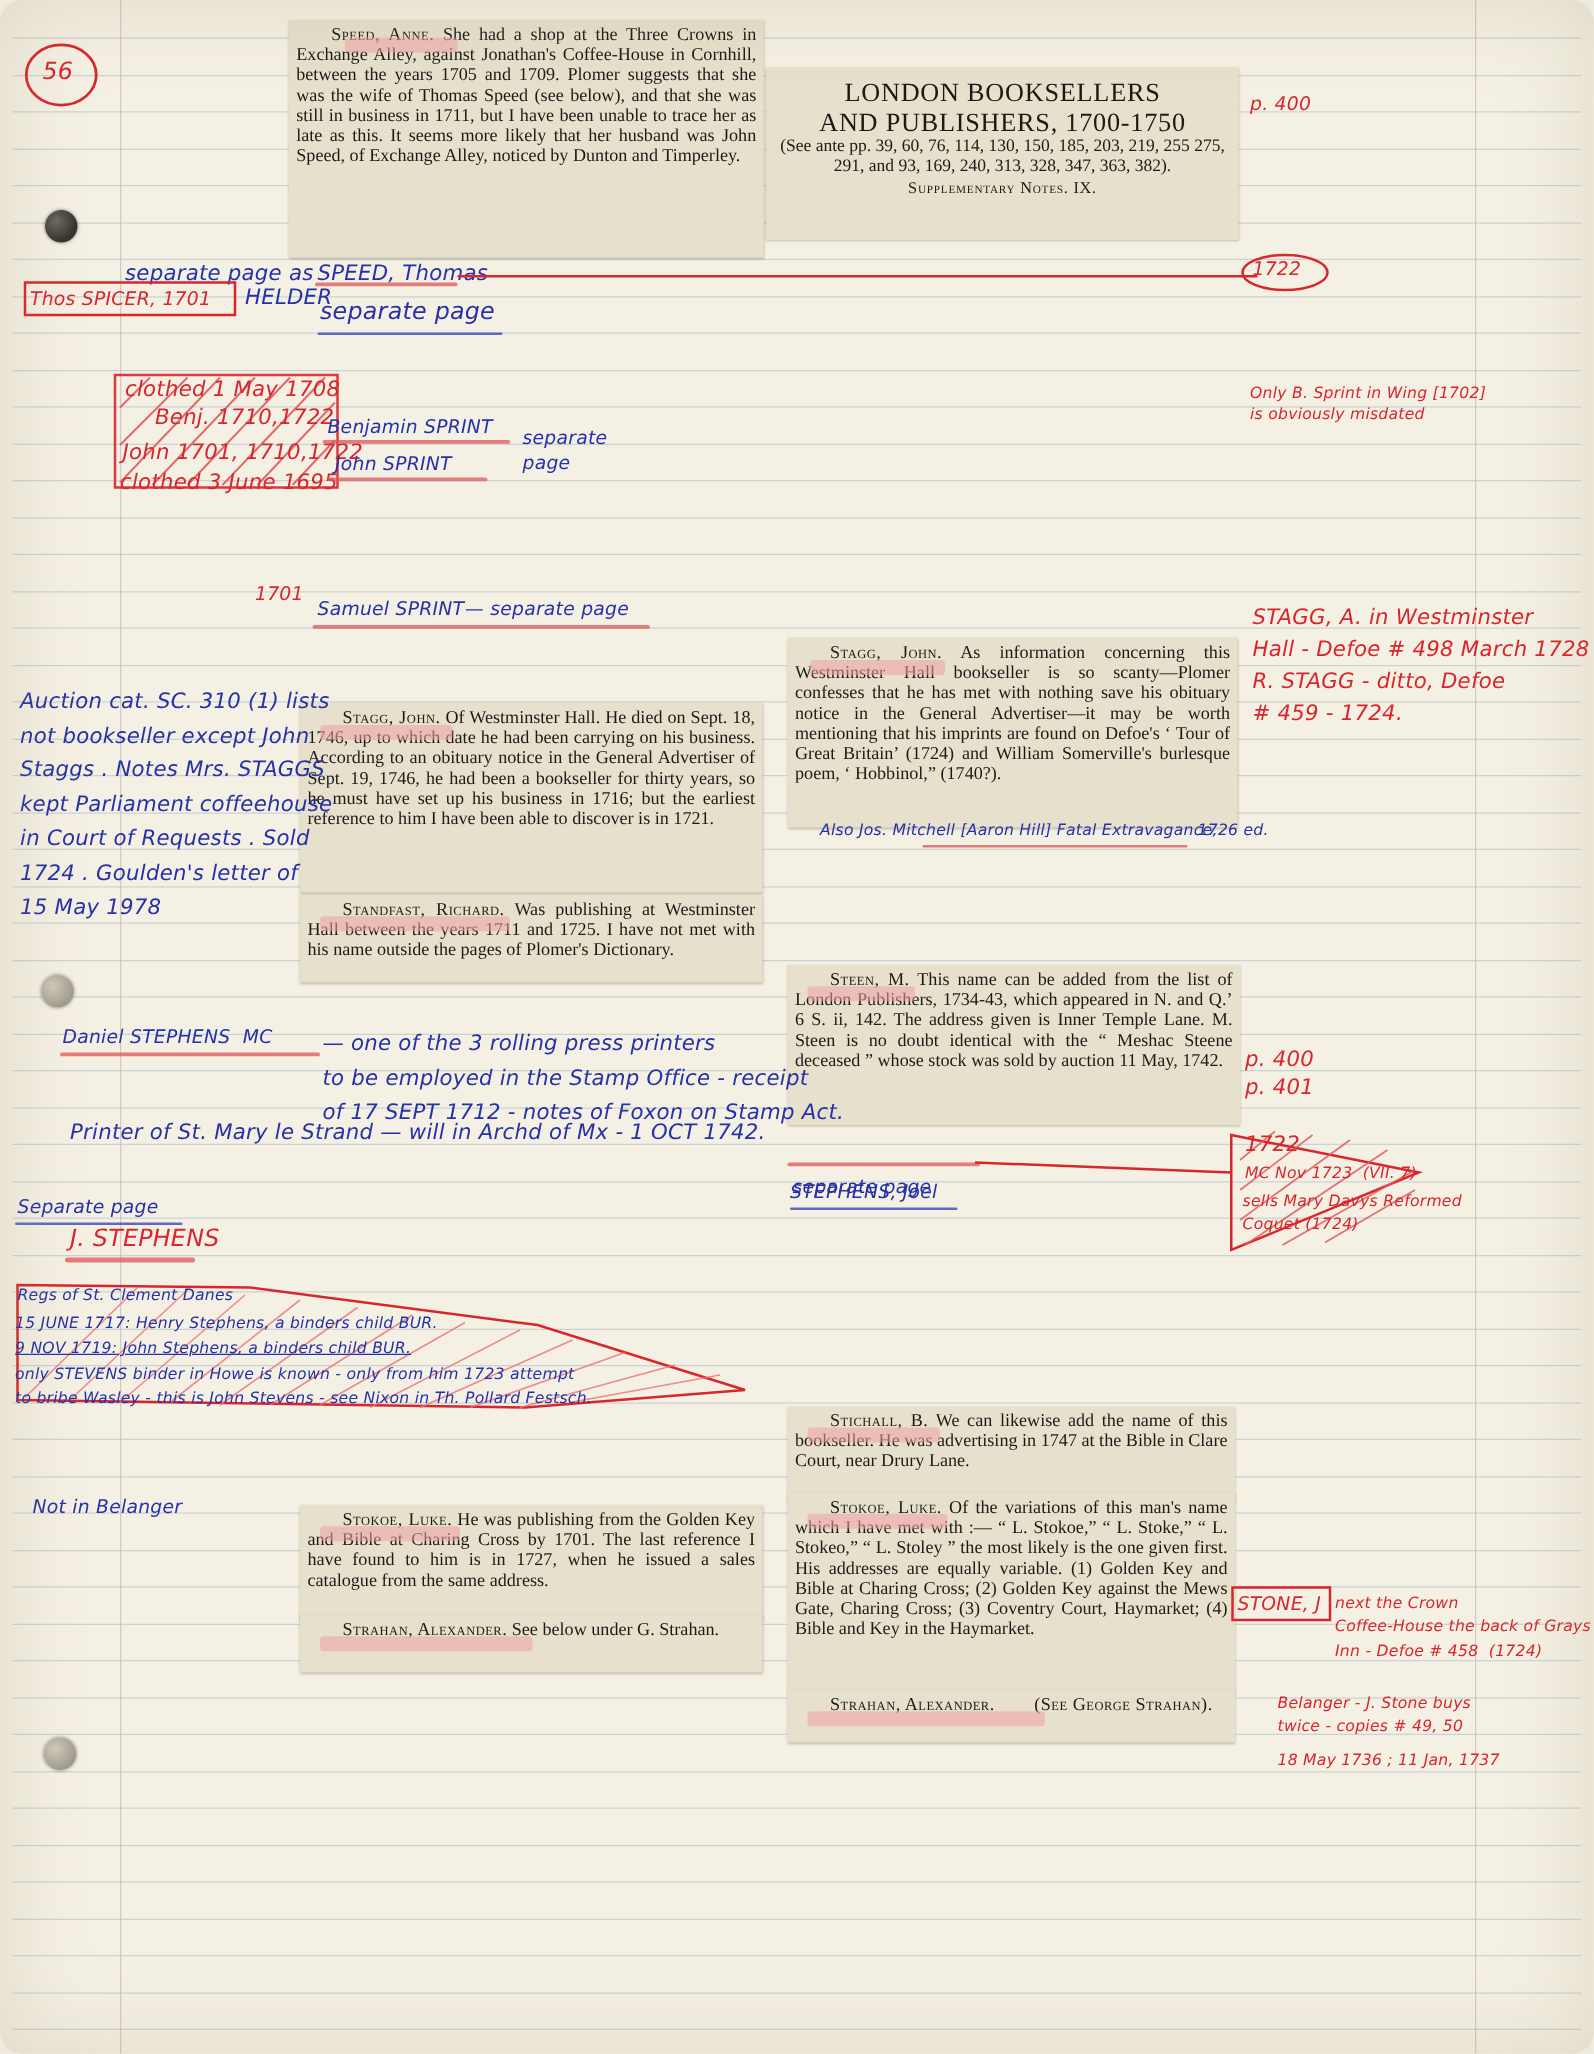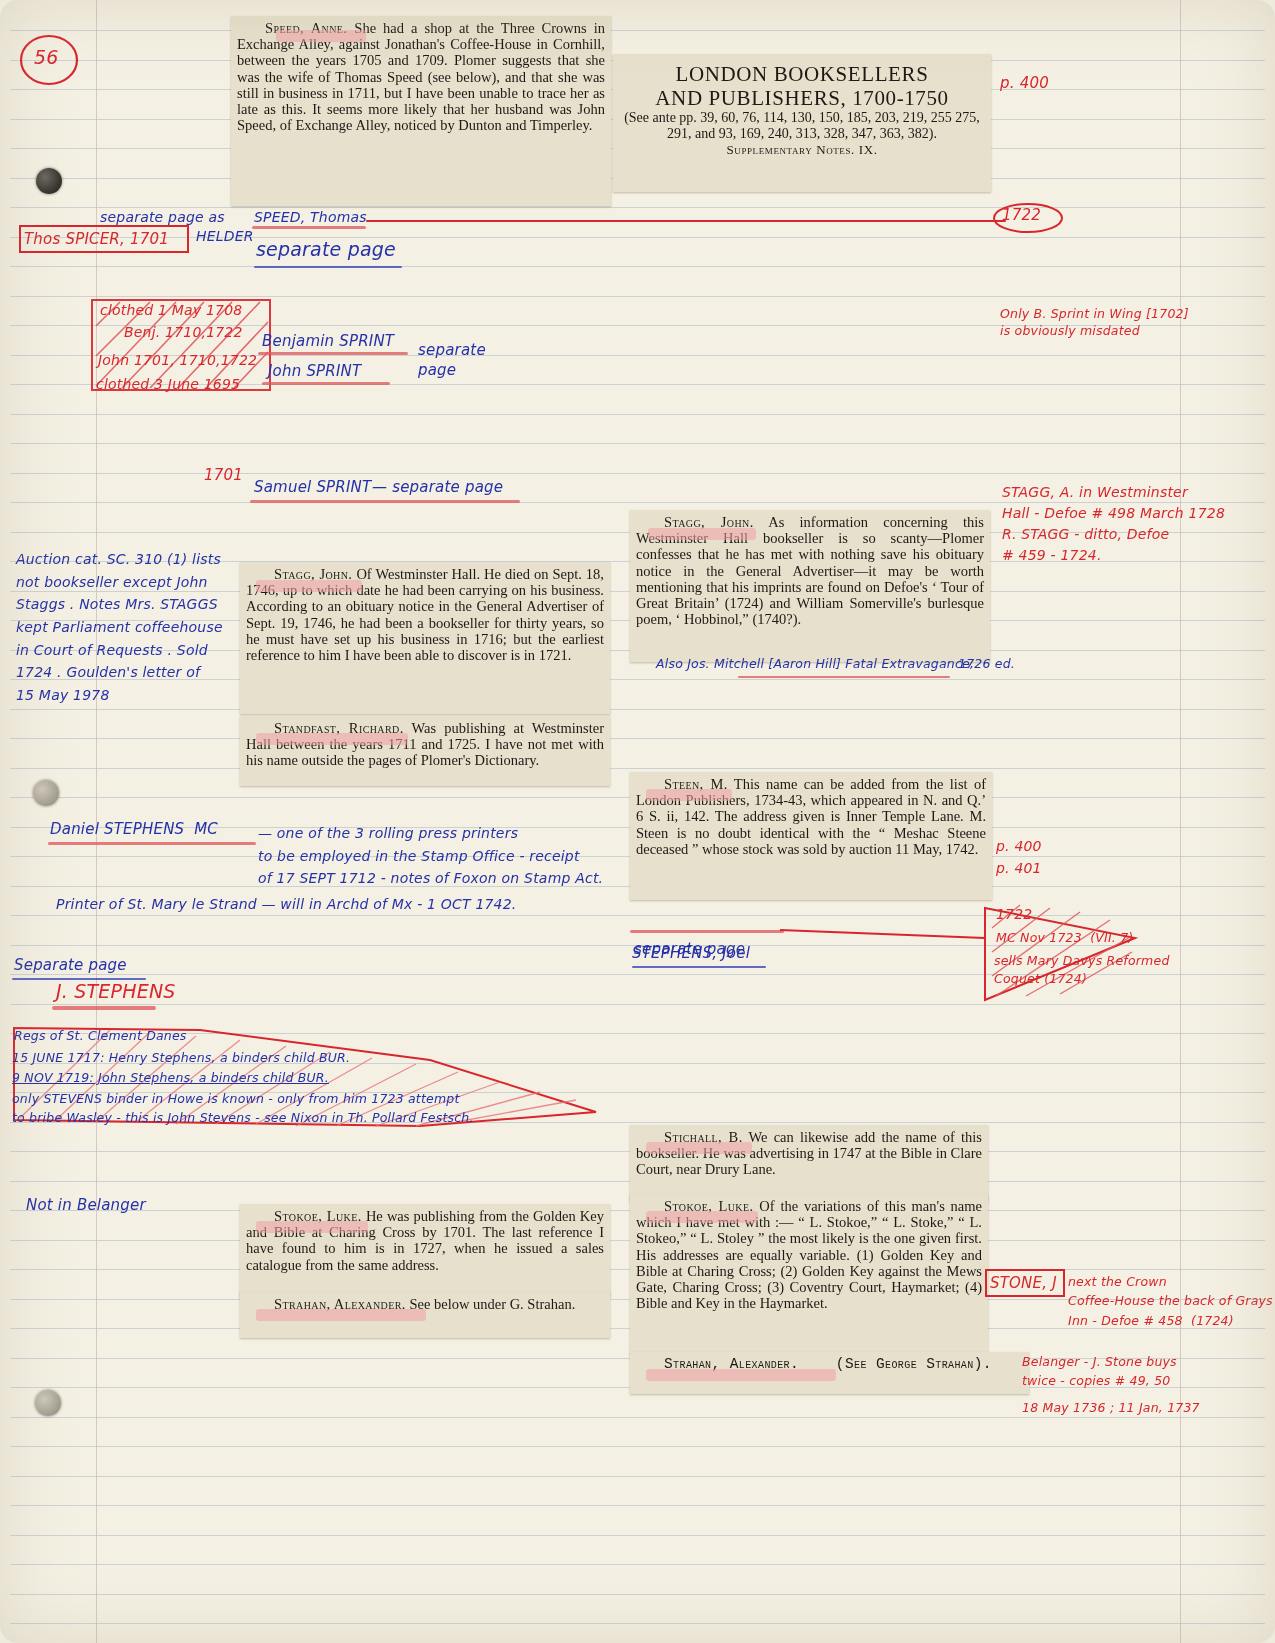--- a/index.html
+++ b/index.html
@@ -48,21 +48,21 @@
   .sc{font-variant:small-caps;letter-spacing:.4px;margin-left:28px;}
   .hdr{text-align:center;}
   .hdr .t1{font-size:21px;letter-spacing:.6px;font-variant:small-caps;line-height:1.15;}
   .hdr .t2{font-size:14px;line-height:1.15;}
   .hdr .t3{font-size:13px;font-variant:small-caps;letter-spacing:.6px;}
   
   .ann{position:absolute;white-space:pre;}
   .red{color:#d8262c;font-family:"DejaVu Sans", sans-serif;}
   .blue{color:#2531a8;font-family:"DejaVu Sans", sans-serif;}
   .hand{font-family:"DejaVu Sans", sans-serif;font-style:italic;font-size:15px;letter-spacing:.2px;}
-  .hand.sm{font-size:14px;}
+  .hand.sm{font-size:17px;}
   .hand.xs{font-size:12.5px;}
   .hand.lg{font-size:19px;}
   .ul-red{position:absolute;background:#e0555a;opacity:.75;border-radius:2px;}
   .ul-blue{position:absolute;background:#3a49bb;opacity:.8;border-radius:2px;}
   .pinkwash{position:absolute;background:#f0a0a6;opacity:.55;border-radius:3px;}
   .redline{position:absolute;background:#d8262c;height:2px;border-radius:2px;}
   svg.ov{position:absolute;left:0;top:0;width:1275px;height:1643px;pointer-events:none;overflow:visible;}
 </style>
 </head>
 <body>
@@ -170,21 +170,21 @@
   <div class="clip" style="left:630px;top:1125px;width:358px;height:76px;">
     <p><span class="sc">Stichall, B.</span>
        <span>We can likewise add the name of this bookseller. He was advertising in 1747 at the Bible in Clare Court, near Drury Lane.</span></p>
   </div>
 
   <div class="clip" style="left:630px;top:1194px;width:358px;height:160px;">
     <p><span class="sc">Stokoe, Luke.</span>
        <span>Of the variations of this man's name which I have met with :— “ L. Stokoe,” “ L. Stoke,” “ L. Stokeo,” “ L. Stoley ” the most likely is the one given first. His addresses are equally variable. (1) Golden Key and Bible at Charing Cross; (2) Golden Key against the Mews Gate, Charing Cross; (3) Coventry Court, Haymarket; (4) Bible and Key in the Haymarket.</span></p>
   </div>
 
-  <div class="clip" style="left:630px;top:1352px;width:399px;height:42px;font-family:Liberation Mono, monospace;">
+  <div class="clip" style="left:630px;top:1352px;width:358px;height:42px;">
     <p><span class="sc">Strahan, Alexander.</span>
        <span class="sc">(See George Strahan).</span></p>
   </div>
 
   <div class="clip" style="left:240px;top:1204px;width:370px;height:92px;">
     <p><span class="sc">Stokoe, Luke.</span>
        <span>He was publishing from the Golden Key and Bible at Charing Cross by 1701. The last reference I have found to him is in 1727, when he issued a sales catalogue from the same address.</span></p>
   </div>
 
   <div class="clip" style="left:240px;top:1292px;width:370px;height:46px;">

